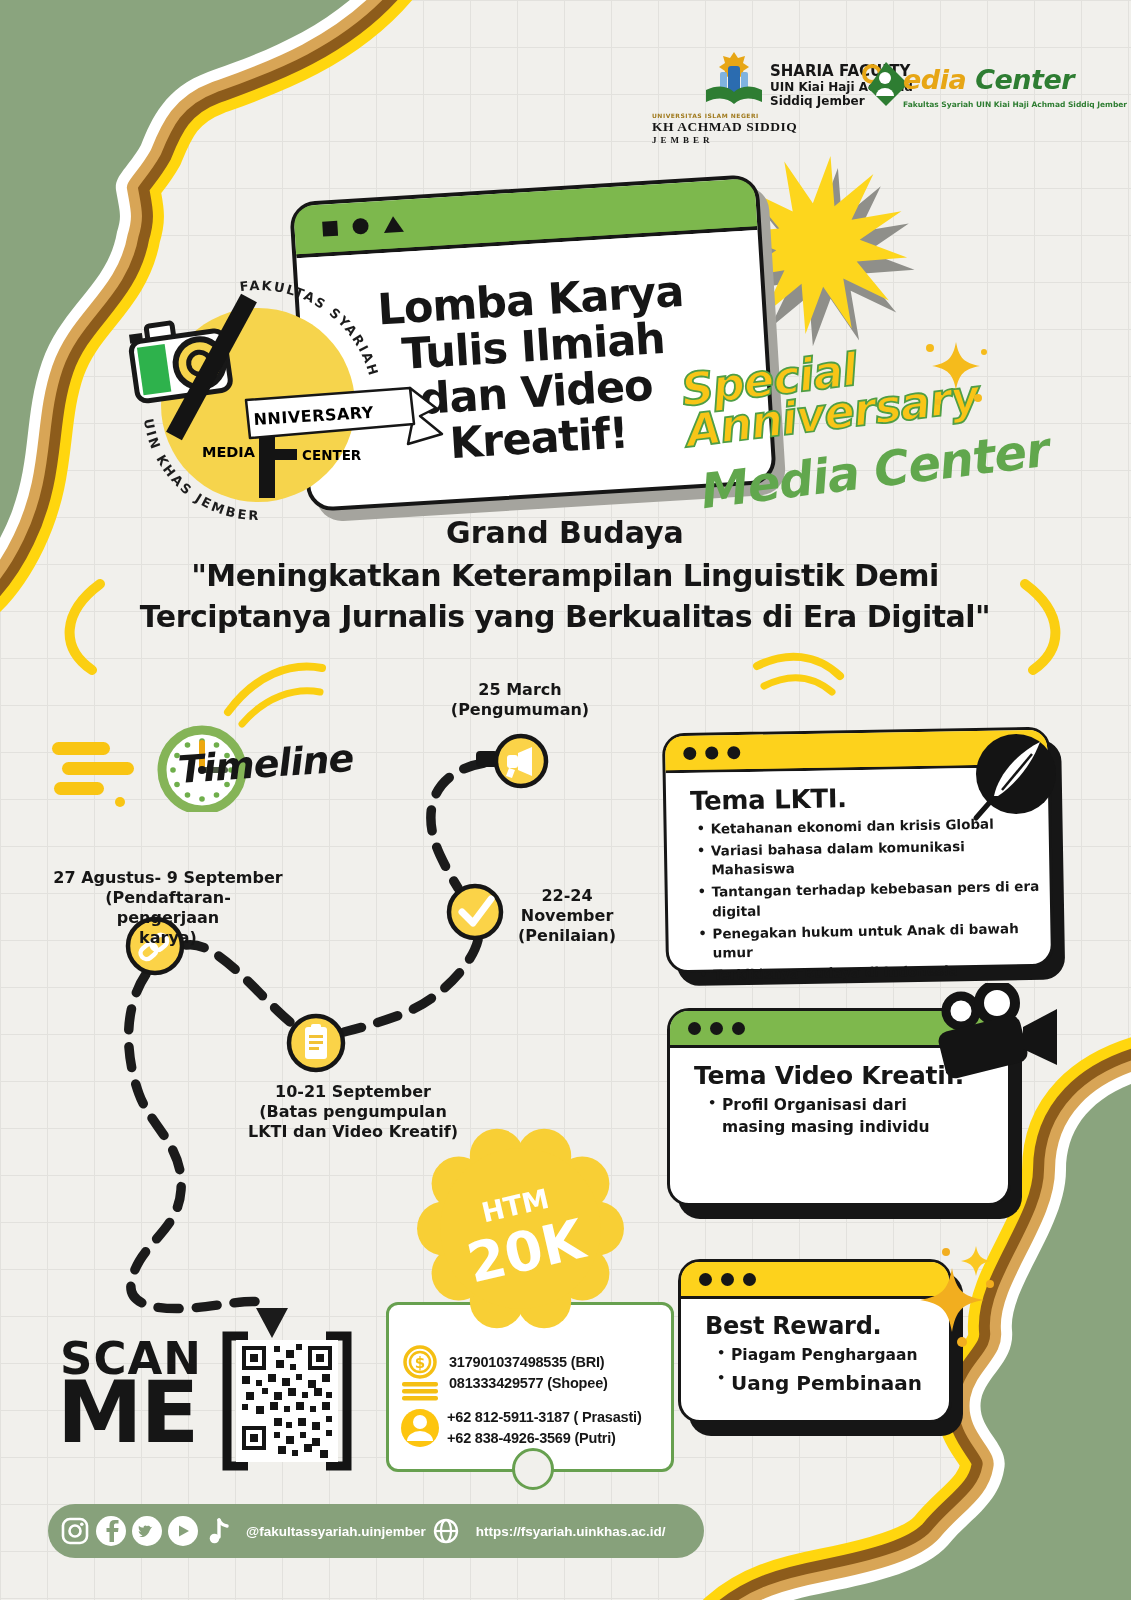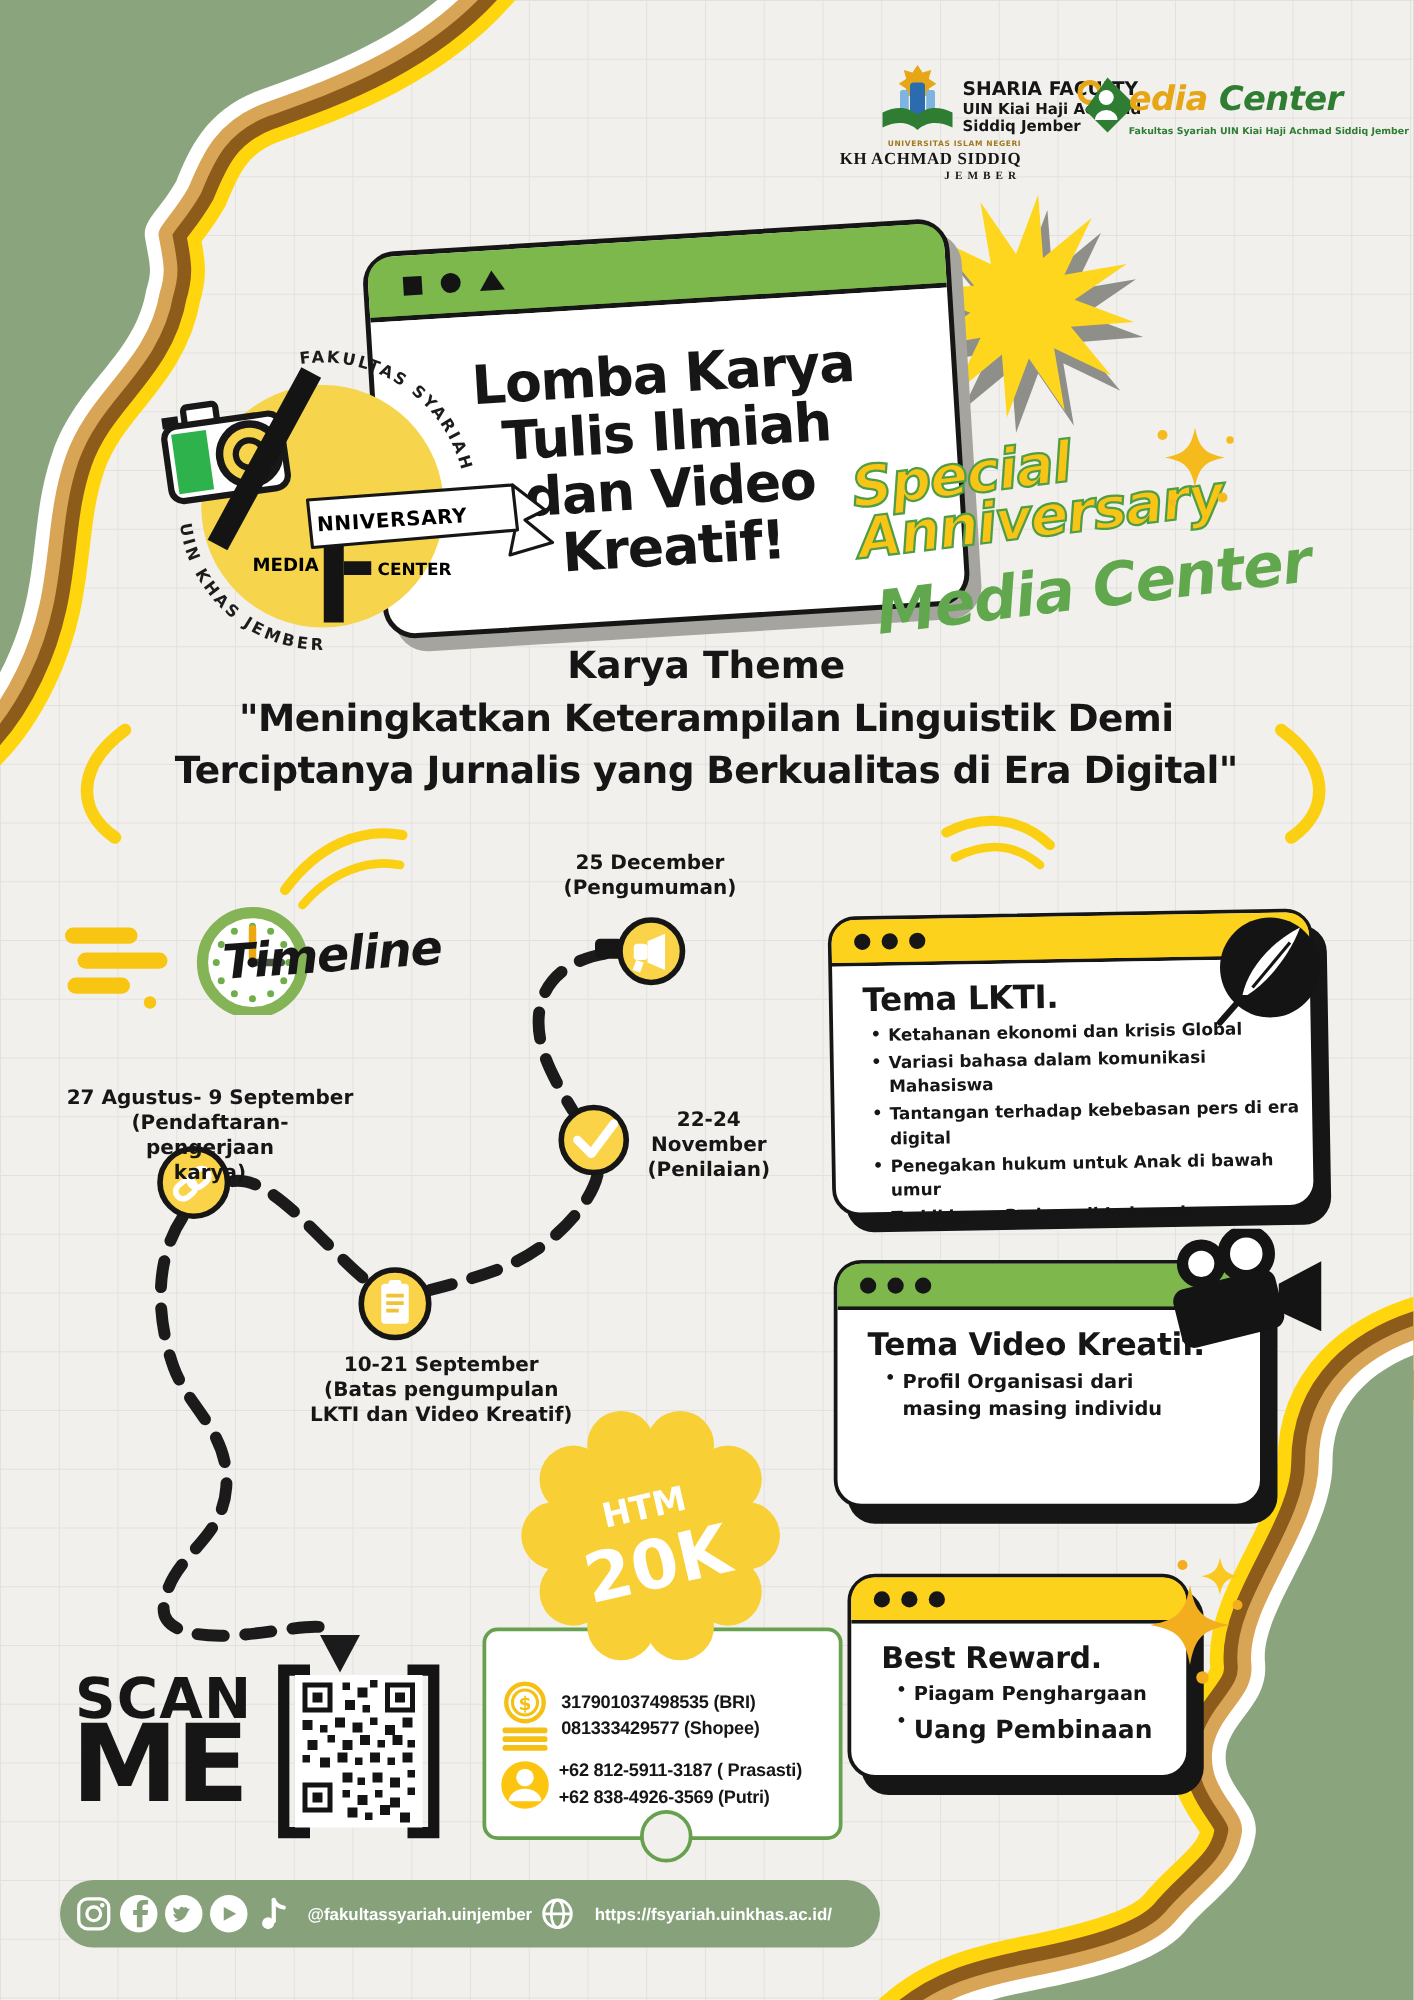--- a/index.html
+++ b/index.html
@@ -101,21 +101,21 @@
     <path d="M 1160 1075 C 1095 1090 1066 1125 1066 1170 C 1066 1228 1008 1288 1012 1330 C 1015 1362 986 1375 981 1400 C 976 1430 1010 1443 1004 1470 C 998 1505 968 1520 948 1545 C 926 1570 878 1582 828 1592 C 788 1600 760 1608 735 1630 L 1160 1640 Z" fill="#8aa47e"></path>
   </svg>
 
   <svg class="abs" style="left:698px;top:50px;z-index:2" width="72" height="66" viewBox="0 0 72 66">
     <path d="M36 2 l4 6 7-2 -2 7 6 4 -6 4 2 7 -7-2 -4 6 -4-6 -7 2 2-7 -6-4 6-4 -2-7 7 2 Z" fill="#e7a615"></path>
     <rect x="30" y="16" width="12" height="28" rx="3" fill="#2b6cb0"></rect>
     <rect x="22" y="22" width="7" height="22" rx="2" fill="#7fb3e0"></rect>
     <rect x="43" y="22" width="7" height="22" rx="2" fill="#7fb3e0"></rect>
     <path d="M 8 40 C 20 34 30 36 36 42 C 42 36 52 34 64 40 L 64 52 C 52 46 42 48 36 54 C 30 48 20 46 8 52 Z" fill="#2e7d32"></path>
   </svg>
-  <div class="abs" style="left:652px;top:112px;width:165px;text-align:right;z-index:2">
+  <div class="abs" style="left:652px;top:112px;width:165px;text-align:left;z-index:2">
     <div style="font-size:6px;font-weight:700;color:#a07a1d;letter-spacing:0.5px">UNIVERSITAS ISLAM NEGERI</div>
     <div style="font-family:'Liberation Serif',serif;font-size:13.5px;font-weight:700;letter-spacing:0.5px">KH ACHMAD SIDDIQ</div>
     <div style="font-family:'Liberation Serif',serif;font-size:9px;font-weight:700;letter-spacing:4px">JEMBER</div>
   </div>
   <div class="abs" style="left:770px;top:62px;z-index:2">
     <div style="font-size:15px;font-weight:800">SHARIA FACULTY</div>
     <div style="font-size:12px;font-weight:700">UIN Kiai Haji Achmad</div>
     <div style="font-size:12px;font-weight:700">Siddiq Jember</div>
   </div>
   <svg class="abs" style="left:860px;top:60px;z-index:2" width="50" height="52" viewBox="0 0 50 52">
@@ -193,21 +193,21 @@
   <div class="abs script-green" style="left:700px;top:442px;transform:rotate(-7deg);z-index:5">Media Center</div>
   <svg class="abs" style="left:918px;top:336px;z-index:5" width="76" height="84" viewBox="0 0 76 84">
     <path d="M38 6 C41 22 46 27 62 30 C46 33 41 38 38 54 C35 38 30 33 14 30 C30 27 35 22 38 6 Z" fill="#f5bb1c"></path>
     <circle cx="12" cy="12" r="4" fill="#f5bb1c"></circle>
     <circle cx="66" cy="16" r="3" fill="#f5bb1c"></circle>
     <circle cx="60" cy="62" r="4" fill="#f5bb1c"></circle>
     <circle cx="20" cy="66" r="3" fill="#f5bb1c"></circle>
   </svg>
 
   <div class="abs grand">
-    <div class="label">Karya Theme</div>
+    <div class="label">Grand Budaya</div>
     <div class="quote">
       <div>"Meningkatkan Keterampilan Linguistik Demi</div>
       <div>Terciptanya Jurnalis yang Berkualitas di Era Digital"</div>
     </div>
   </div>
   <svg class="abs" style="left:52px;top:578px;z-index:2" width="55" height="98" viewBox="0 0 55 98">
     <path d="M 48 6 C 10 34 8 70 40 92" stroke="#fbcf12" stroke-width="10" fill="none" stroke-linecap="round"></path>
   </svg>
   <svg class="abs" style="left:1018px;top:578px;z-index:2" width="55" height="98" viewBox="0 0 55 98">
     <path d="M 7 6 C 45 34 47 70 15 92" stroke="#fbcf12" stroke-width="10" fill="none" stroke-linecap="round"></path>
@@ -279,21 +279,21 @@
     <g>
       <circle cx="316" cy="1043" r="27" fill="#fbd348" stroke="#161616" stroke-width="4.5"></circle>
       <rect x="305" y="1027" width="22" height="32" rx="3" fill="#ffffff"></rect>
       <rect x="311" y="1024" width="10" height="6" rx="2" fill="#ffffff"></rect>
       <rect x="309" y="1035" width="14" height="3" fill="#f2c235"></rect>
       <rect x="309" y="1041" width="14" height="3" fill="#f2c235"></rect>
       <rect x="309" y="1047" width="10" height="3" fill="#f2c235"></rect>
     </g>
   </svg>
 
-  <div class="tl-label pre" style="left:420px;top:680px;width:200px">25 December
+  <div class="tl-label pre" style="left:420px;top:680px;width:200px">25 March
 (Pengumuman)</div>
   <div class="tl-label pre" style="left:52px;top:868px;width:232px">27 Agustus- 9 September
 (Pendaftaran- pengerjaan
 karya)</div>
   <div class="tl-label pre" style="left:502px;top:886px;width:130px">22-24
 November
 (Penilaian)</div>
   <div class="tl-label pre" style="left:238px;top:1082px;width:230px">10-21 September
 (Batas pengumpulan
 LKTI dan Video Kreatif)</div>

